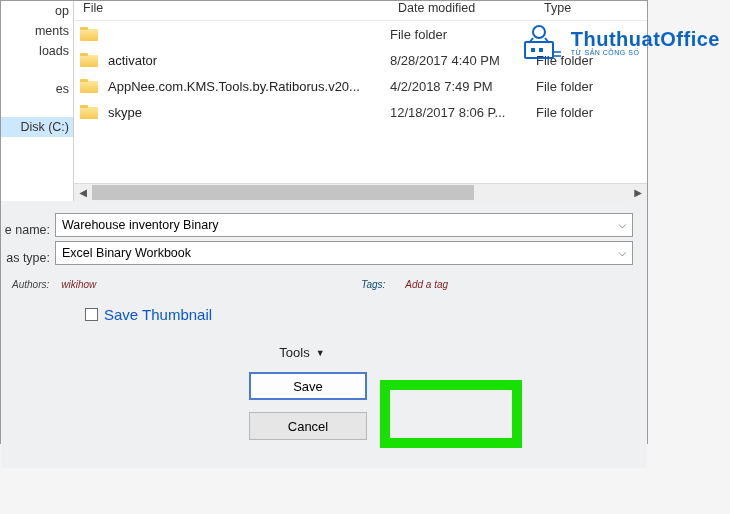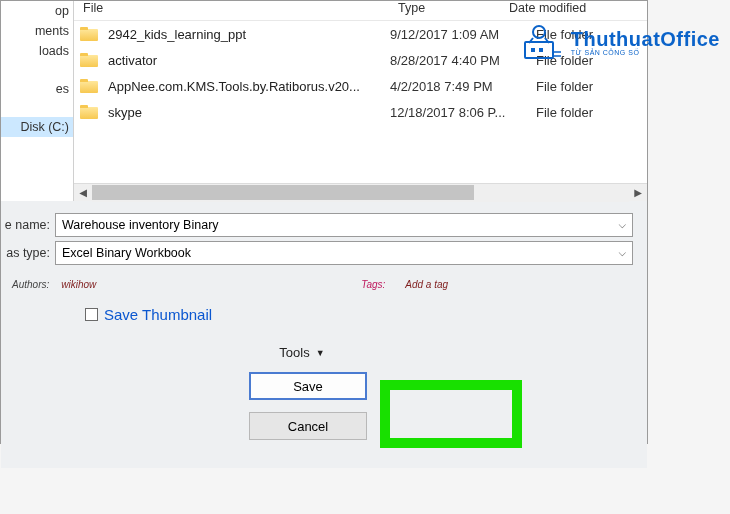--- a/index.html
+++ b/index.html
@@ -81,21 +81,21 @@
       border-top: 1px solid #dcdcdc;
     }
     .hscroll .arrow { width: 18px; height: 18px; display: flex; align-items: center; justify-content: center; color: #555; font-size: 10px; cursor: pointer; }
     .hscroll .track { flex: 1; height: 18px; background: #efefef; position: relative; }
     .hscroll .thumb { position: absolute; left: 0; top: 1px; height: 15px; width: 382px; background: #c4c4c4; }
 
     .form-area {
       padding: 8px 14px 6px 0;
       background: #eef0f2;
     }
-    .form-row { display: flex; align-items: center; margin: 4px 0; }
+    .form-row { display: flex; align-items: flex-end; margin: 4px 0; }
     .form-row label {
       width: 54px; text-align: right;
       font-size: 12.5px; color: #333; padding-right: 5px;
       white-space: nowrap;
     }
     .combo {
       flex: 1;
       height: 24px;
       border: 1px solid #9a9a9a;
       background: #fff;
@@ -114,21 +114,21 @@
 
     .meta-row {
       display: flex;
       padding: 10px 0 10px 11px;
       font-size: 10px;
       font-style: italic;
     }
     .meta-row .meta-label { color: #444; margin-right: 12px; }
     .meta-row .meta-link { color: #7f1d1d; }
     .meta-row .spacer { flex: 1; }
-    .meta-row .tags-label { color: #be185d; margin-right: 20px; }
+    .meta-row .tags-label { color: #0c4a6e; margin-right: 20px; }
 
     .thumb-row {
       padding: 6px 0 18px 84px;
       font-size: 15px;
       color: #0b57d0;
       display: flex;
       align-items: center;
     }
     .checkbox {
       width: 13px; height: 13px;
@@ -205,31 +205,29 @@
       <div class="item">loads</div>
       <div class="item" style="height:18px"></div>
       <div class="item">es</div>
       <div class="item" style="height:18px"></div>
       <div class="item sel">Disk (C:)</div>
     </div>
 
     <div class="file-area">
       <div class="columns">
         <div class="col name">File</div>
+        <div class="col date">Date modified</div>
         <div class="col type">Type</div>
-        <div class="col date">Date modified</div>
       </div>
 
       <div class="file-list">
         <div class="file-row">
           <div class="c-name">
               <span class="folder-ico"></span>
-              <span>2942_kids_learning_ppt</span>
             </div>
-          <div class="c-date">9/12/2017 1:09 AM</div>
           <div class="c-type">File folder</div>
         </div>
         <div class="file-row">
           <div class="c-name">
               <span class="folder-ico"></span>
               <span>activator</span>
             </div>
           <div class="c-date">8/28/2017 4:40 PM</div>
           <div class="c-type">File folder</div>
         </div>

